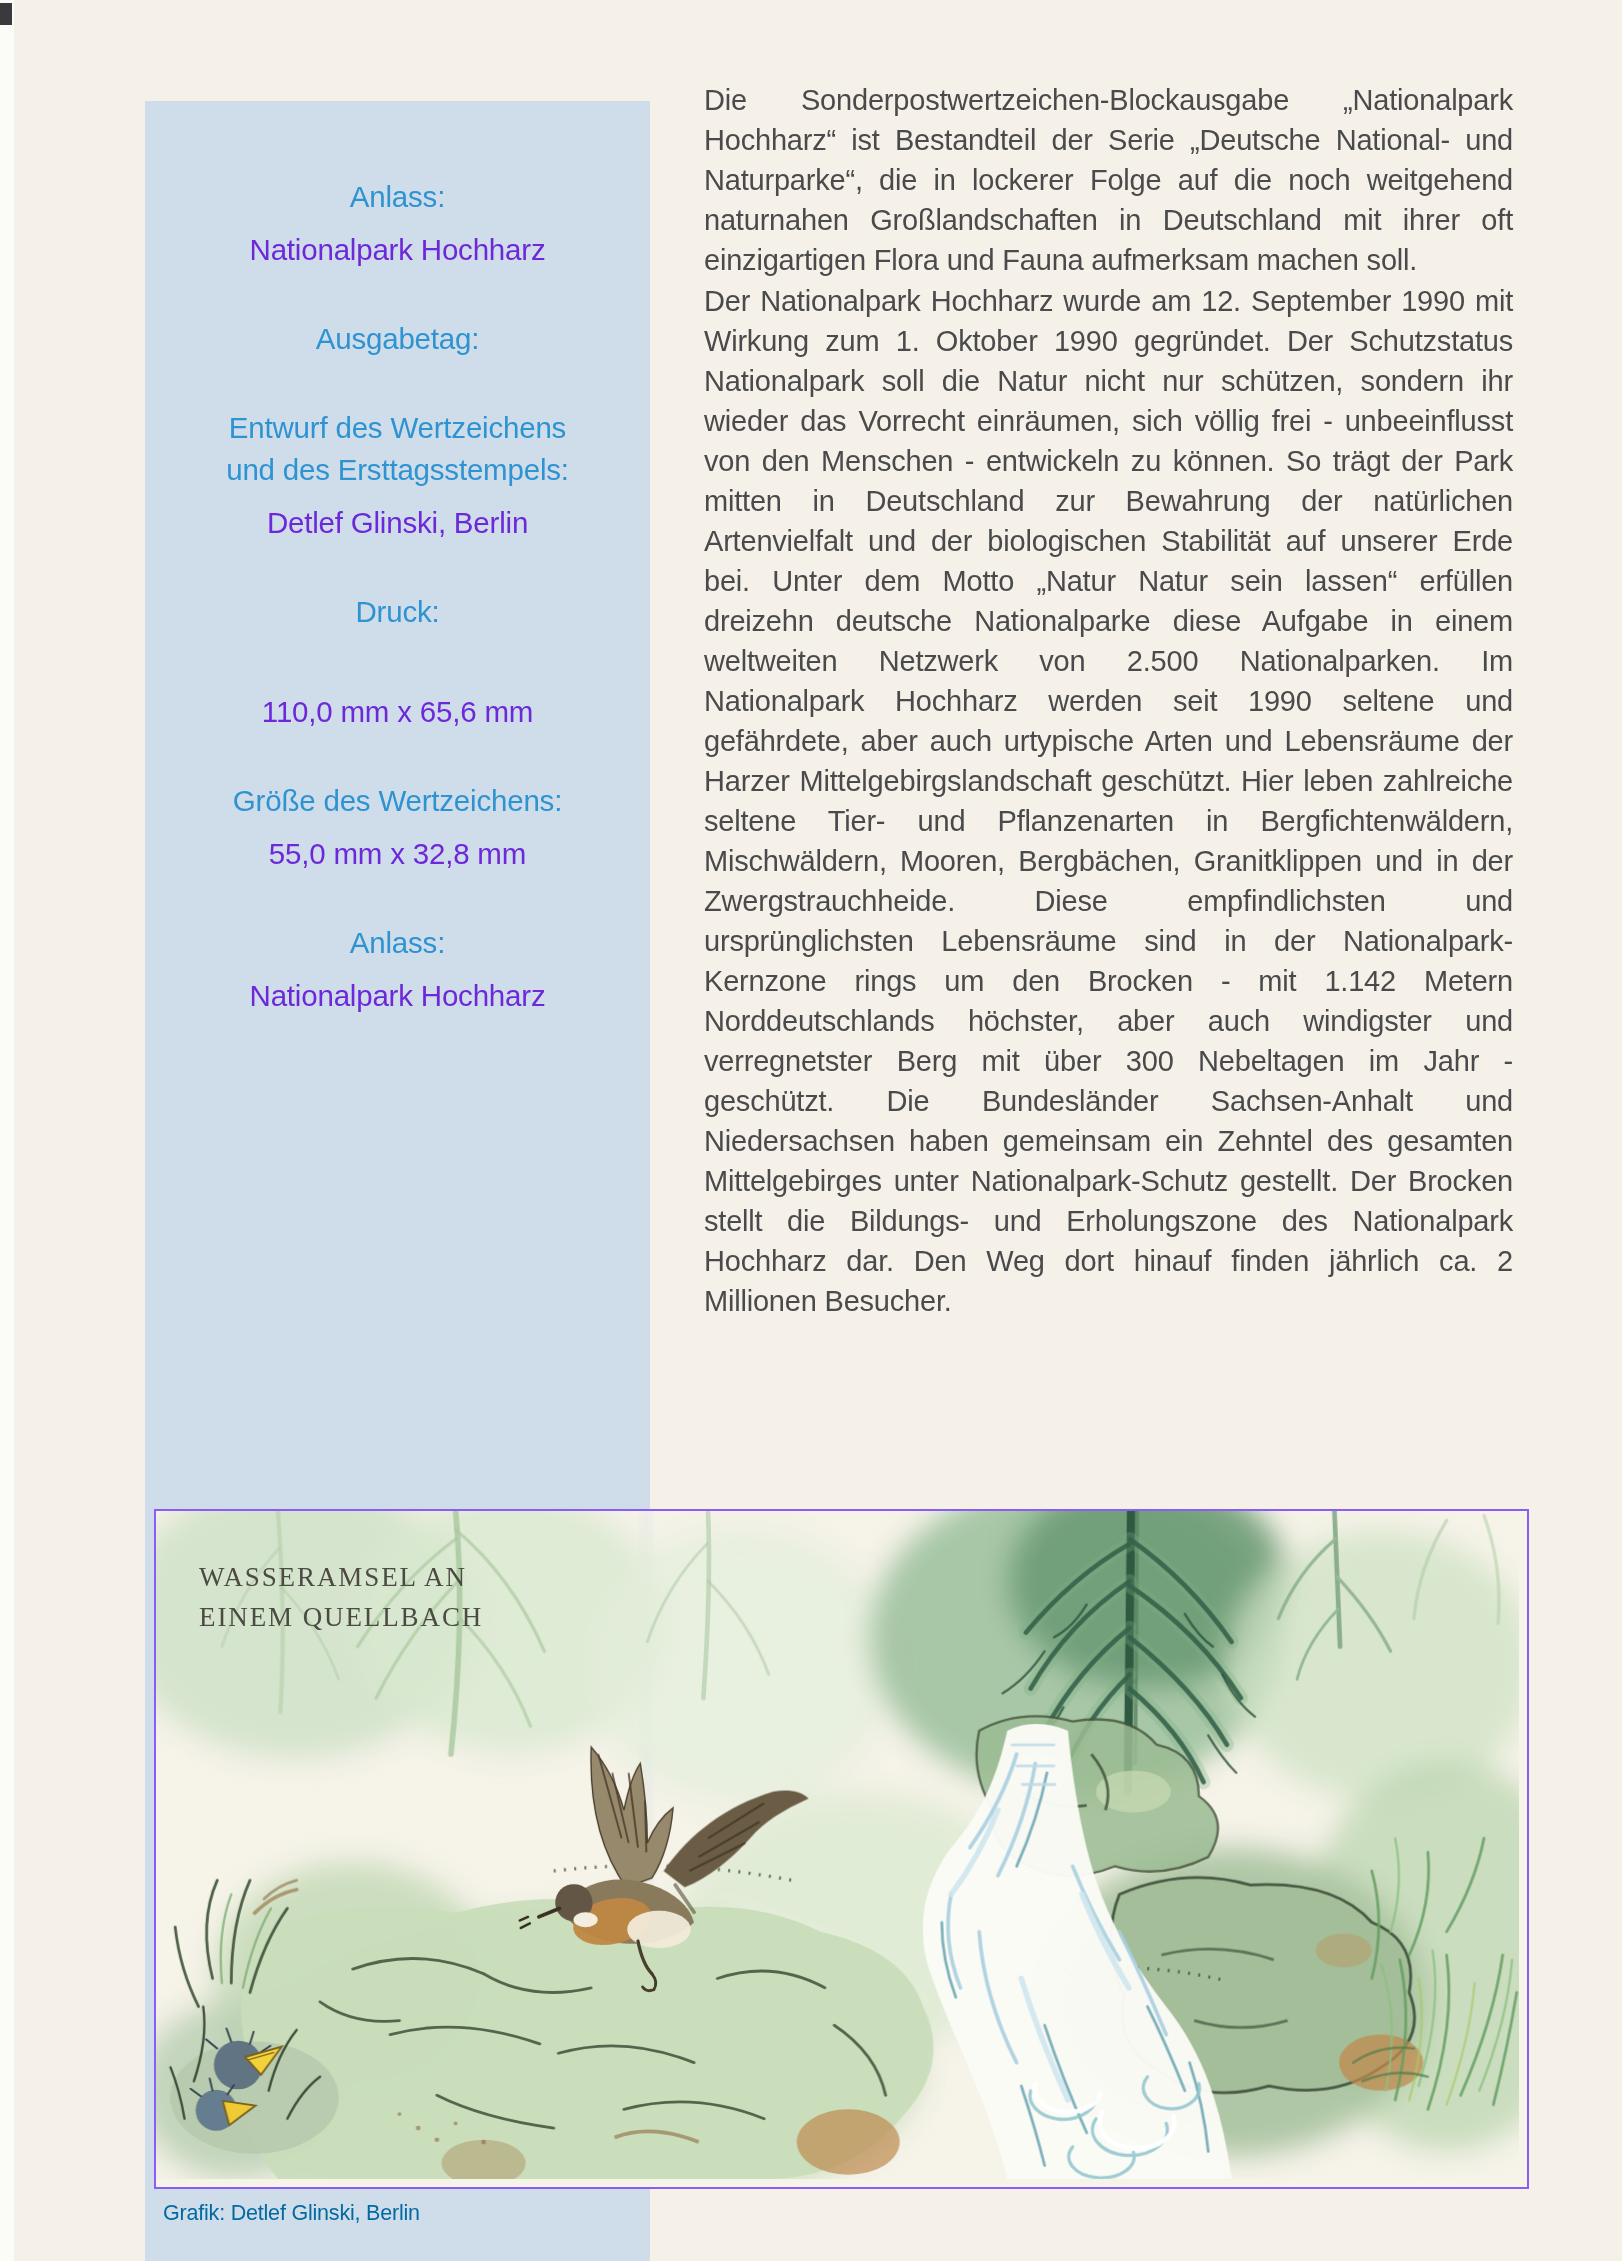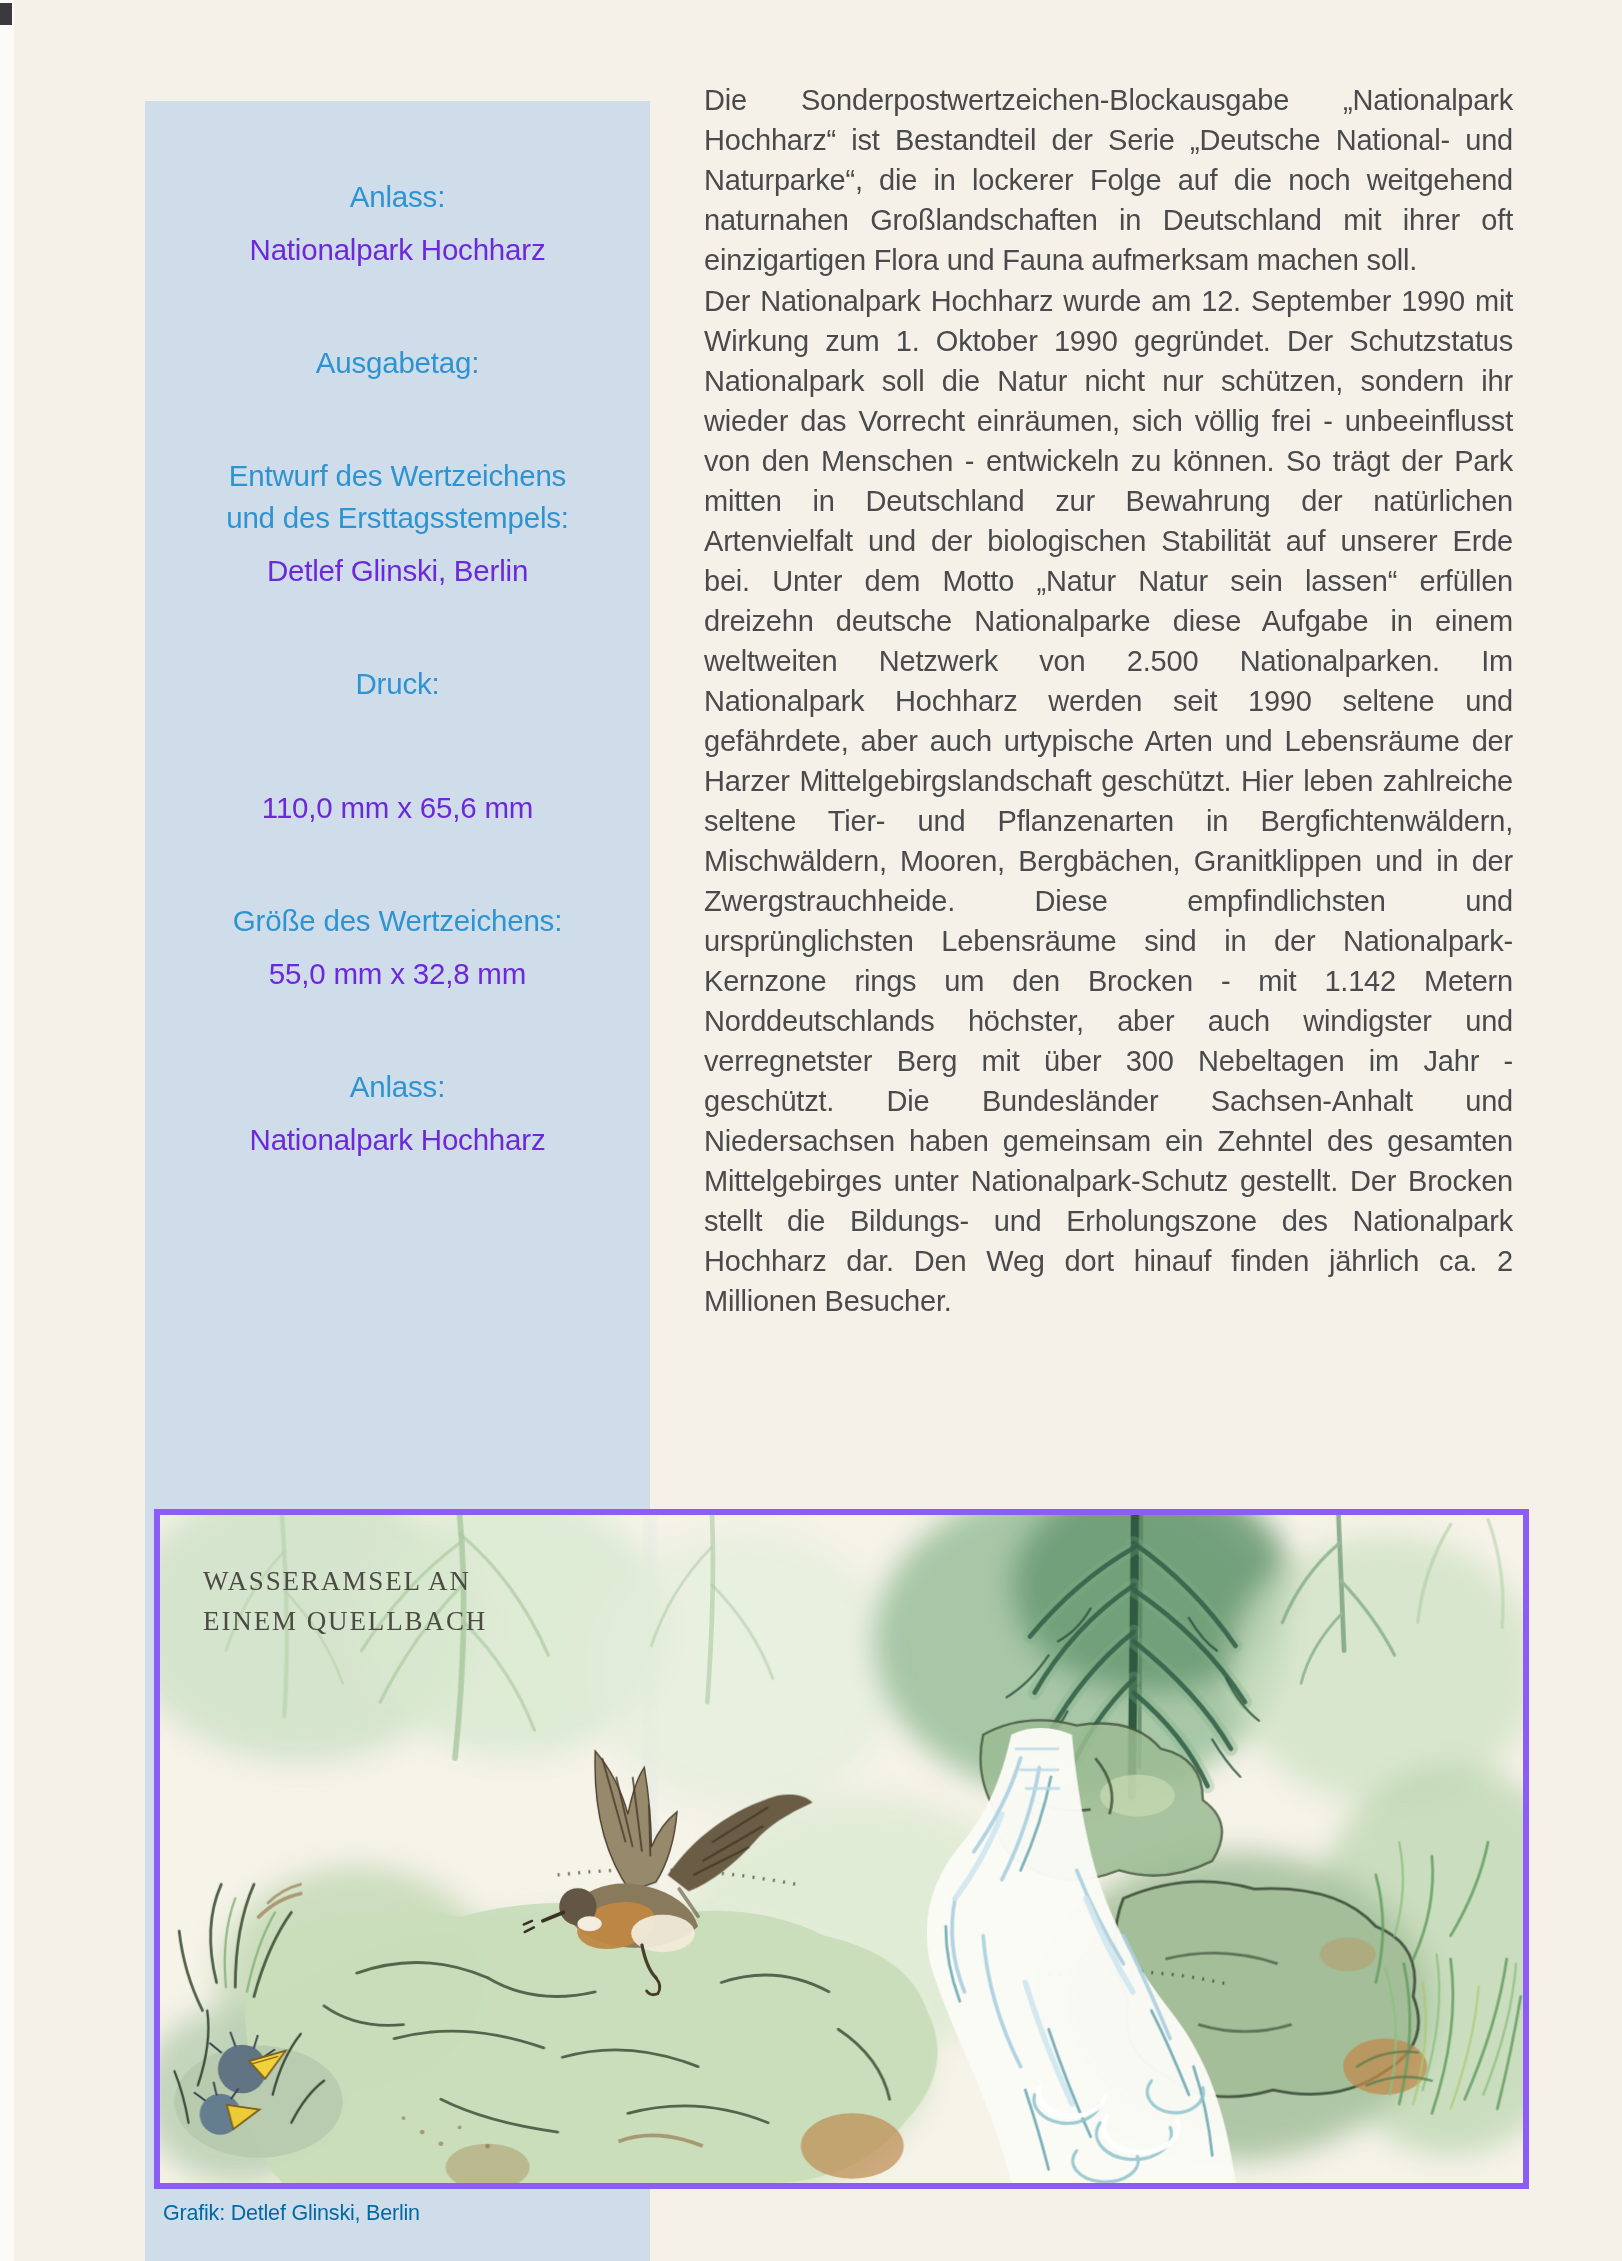--- a/index.html
+++ b/index.html
@@ -11,38 +11,38 @@
   .left-scan-strip{position:absolute;left:0;top:0;width:14px;height:2261px;background:#fbfbf7;}
   .corner-mark{position:absolute;left:0;top:2.8px;width:12px;height:22.4px;background:#3a3a3e;}
   
   .sidebar{
     position:absolute;left:145px;top:101px;width:505px;height:2161px;
     background:#cfddeb;
   }
   .sidebar-content{
     position:absolute;left:50%;transform:translateX(-50%);
     top:75px;width:365px;
-    display:flex;flex-direction:column;row-gap:71px;
+    display:flex;flex-direction:column;row-gap:47px;
     text-align:center;
   }
   .info-group{line-height:42px;font-size:29.5px;letter-spacing:-0.2px;}
   .info-label{color:#2e93d1;}
   .info-value{color:#6d28d9;margin-top:11px;}
   
   .article{
     position:absolute;left:704px;top:80px;width:809px;
     font-size:29px;line-height:40px;color:#4a4a4c;letter-spacing:-0.2px;
     text-align:justify;
   }
   .article p{margin:0;}
   .article p + p{margin-top:0.9px;}
   
   .figure-box{
     position:absolute;left:154px;top:1509px;width:1375px;height:680px;
-    border:6px solid #8b5cf6;box-sizing:border-box;background:#f6f3e9;
+    border:2px solid #8b5cf6;box-sizing:border-box;background:#f6f3e9;
   }
   .figure-caption{
     position:absolute;left:43px;top:46px;
     font-family:"Liberation Serif", serif;
     font-size:27px;line-height:40px;letter-spacing:1.9px;
     color:#4b4b43;white-space:pre-line;
   }
   .figure-credit{
     position:absolute;left:163px;top:2201px;
     font-size:21.5px;color:#0369a1;letter-spacing:-0.2px;

